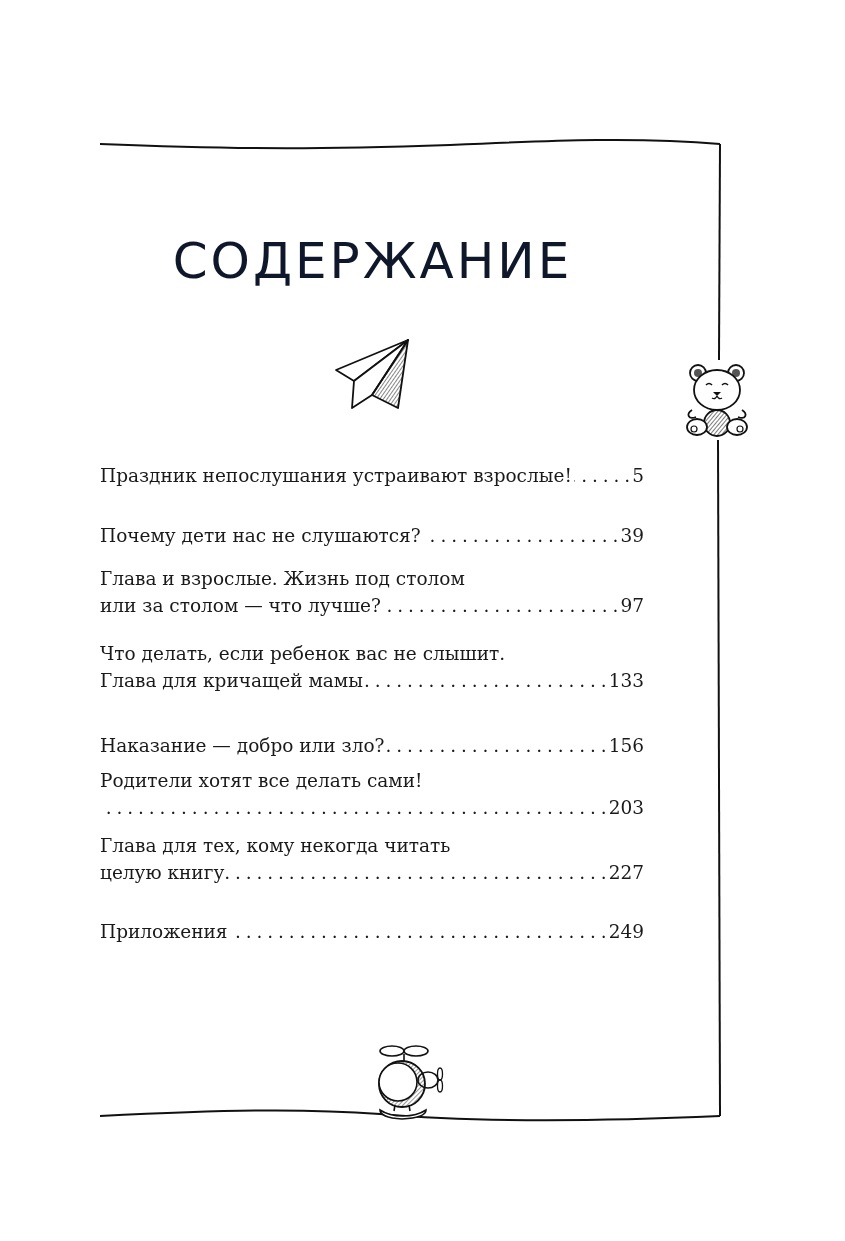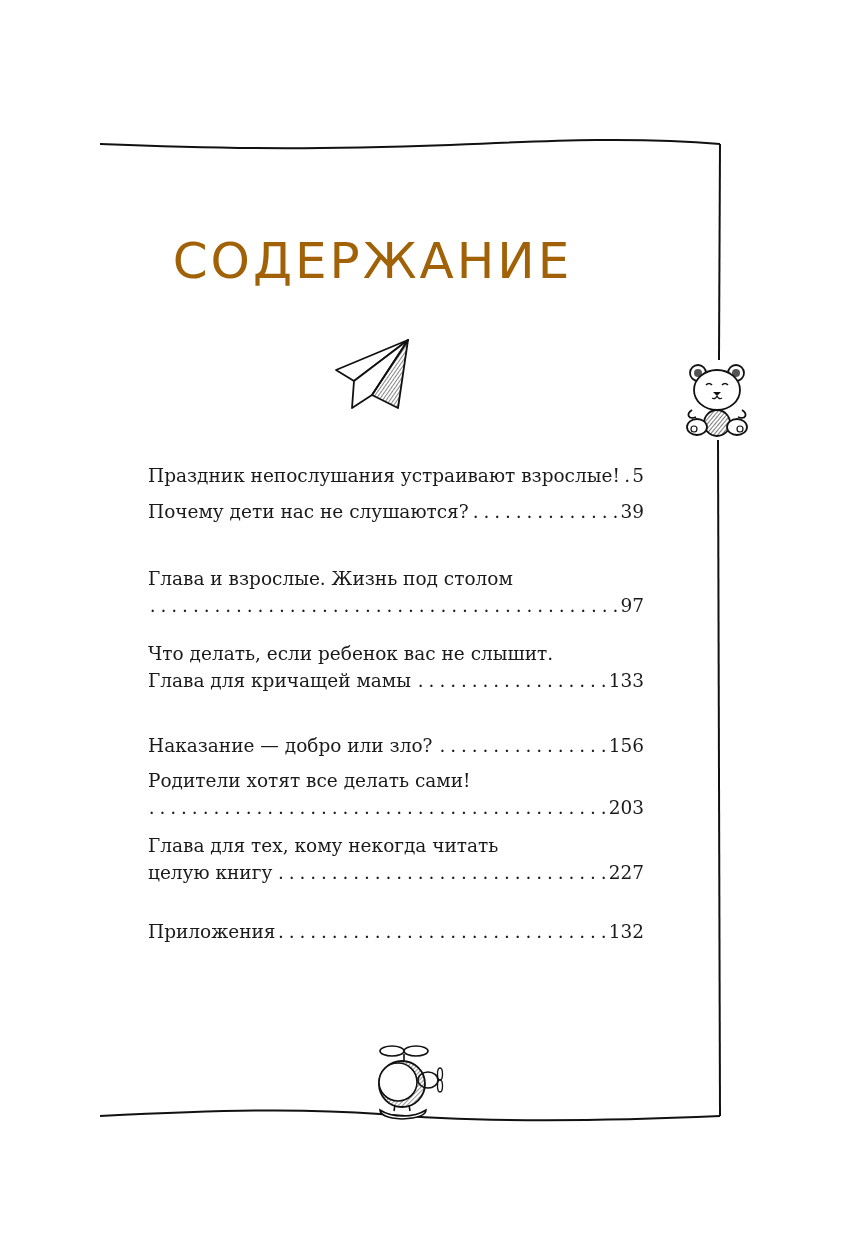--- a/index.html
+++ b/index.html
@@ -3,26 +3,26 @@
   <meta charset="utf-8">
   <style>
     html, body { margin: 0; padding: 0; background: #ffffff; }
     body { width: 845px; height: 1241px; position: relative; overflow: hidden; color: #1a1a1a; }
     .frame-svg { position: absolute; left: 0; top: 0; }
     .title {
       position: absolute; left: 0; width: 745px; top: 232px;
       text-align: center;
       font-family: "DejaVu Sans", sans-serif;
       font-size: 50px; letter-spacing: 3px; font-weight: normal;
-      color: #a16207;
+      color: #0f172a;
     }
     .toc { position: absolute; left: 100px; width: 544px; top: 462px;
       font-family: "DejaVu Serif", serif; font-size: 18.5px; line-height: 27px; color: #1a1a1a; }
     .entry { position: absolute; left: 0; width: 544px; }
-    .line { display: flex; align-items: flex-end; white-space: nowrap; height: 27px; margin-left: 48px; }
+    .line { display: flex; align-items: flex-end; white-space: nowrap; height: 27px; }
     .line .txt { flex: 0 0 auto; }
     .line .dots { flex: 1 1 auto; overflow: hidden; white-space: nowrap; letter-spacing: 4.5px; margin: 0 2px; }
     .line .dots::before { content: ". . . . . . . . . . . . . . . . . . . . . . . . . . . . . . . . . . . . . . . . . . . . . . . . . . . . . . . . . . . . ."; letter-spacing: 0; word-spacing: -1px; }
     .line .dots { direction: rtl; text-align: left; }
     .line .pg { flex: 0 0 auto; }
   </style>
 </head>
 <body>
 
 <svg class="frame-svg" width="845" height="1241">
@@ -70,32 +70,33 @@
 </svg>
 
 <div class="toc">
   <div class="entry" style="top:0px">
     <div class="line">
         <span class="txt">Праздник непослушания устраивают взрослые!</span>
         <span class="dots"></span>
         <span class="pg">5</span>
       </div>
   </div>
-  <div class="entry" style="top:36px">
+  <div class="entry" style="top:60px">
     <div class="line">
         <span class="txt">Почему дети нас не слушаются?</span>
         <span class="dots"></span>
         <span class="pg">39</span>
       </div>
   </div>
   <div class="entry" style="top:103px">
     <div class="line">
         <span class="txt">Глава и взрослые. Жизнь под столом</span>
       </div>
     <div class="line">
+        <span class="txt">или за столом — что лучше?</span>
         <span class="dots"></span>
         <span class="pg">97</span>
       </div>
   </div>
   <div class="entry" style="top:178px">
     <div class="line">
         <span class="txt">Что делать, если ребенок вас не слышит.</span>
       </div>
     <div class="line">
         <span class="txt">Глава для кричащей мамы</span>
@@ -126,21 +127,21 @@
     <div class="line">
         <span class="txt">целую книгу</span>
         <span class="dots"></span>
         <span class="pg">227</span>
       </div>
   </div>
   <div class="entry" style="top:456px">
     <div class="line">
         <span class="txt">Приложения</span>
         <span class="dots"></span>
-        <span class="pg">132</span>
+        <span class="pg">249</span>
       </div>
   </div>
 </div>
 
 <svg style="position:absolute;left:370px;top:1044px" width="78" height="76" viewBox="0 0 78 76">
   <defs>
     <pattern id="hatch3" width="3" height="3" patternUnits="userSpaceOnUse" patternTransform="rotate(45)">
       <line x1="0" y1="0" x2="0" y2="3" stroke="#333" stroke-width="1"></line>
     </pattern>
   </defs>

